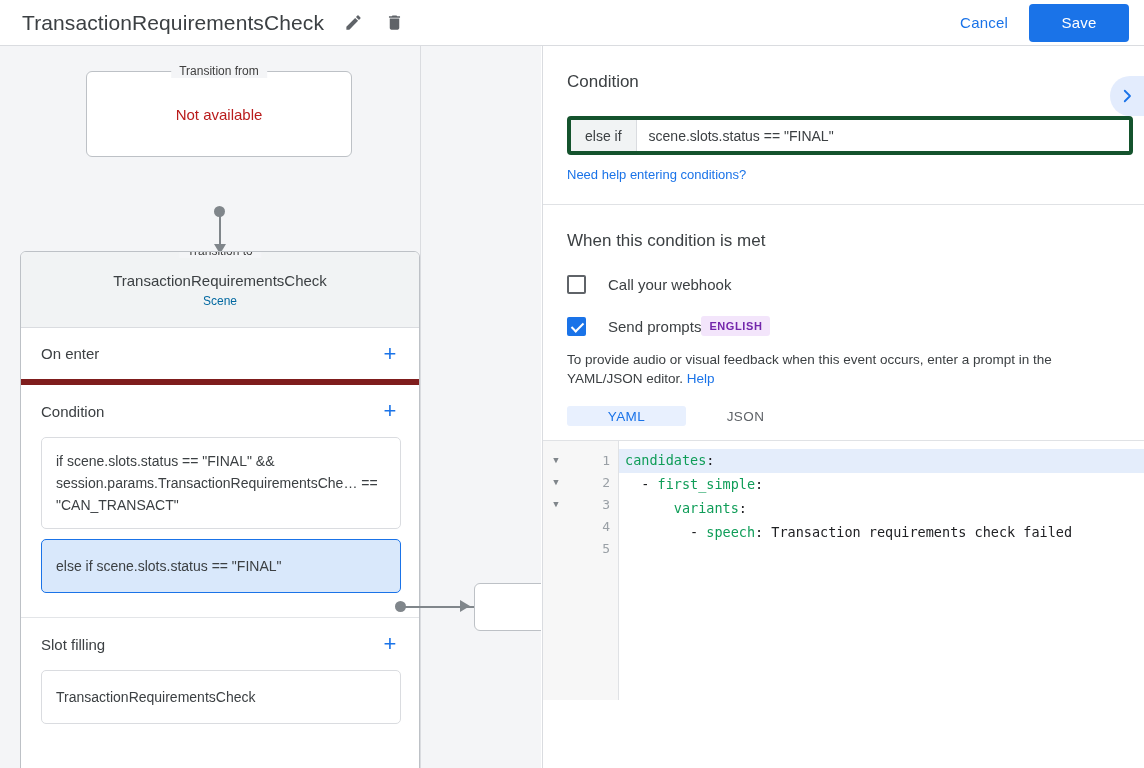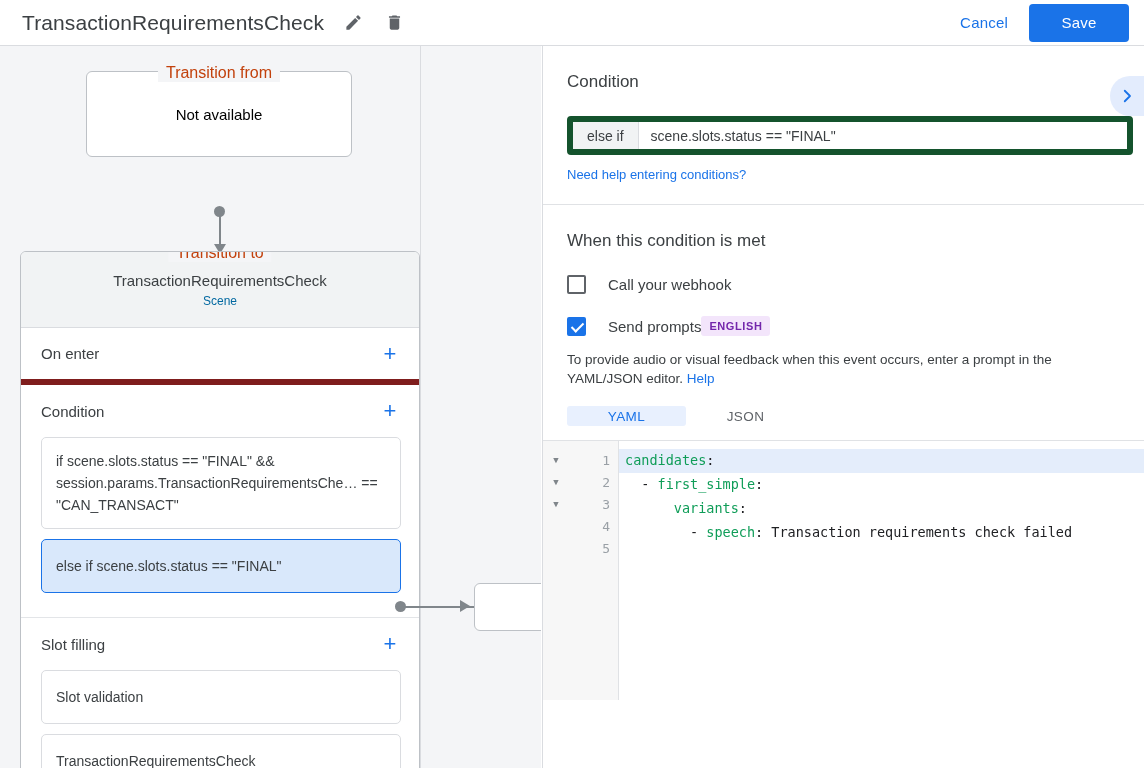--- a/index.html
+++ b/index.html
@@ -65,31 +65,31 @@
     border: 1px solid #bdc1c6;
     border-radius: 6px;
     background: #ffffff;
   }
   .legend {
     position: absolute;
     top: -8px; left: 50%;
     transform: translateX(-50%);
     background: #f4f5f7;
     padding: 0 8px;
-    font-size: 16px;
-    color: #c2410c;
+    font-size: 12px;
+    color: #404040;
     white-space: nowrap;
   }
   
   .tr-from {
     left: 86px; top: 25px;
     width: 266px; height: 86px;
     display: flex; align-items: center; justify-content: center;
   }
-  .tr-from-text { font-size: 15px; color: #000000; }
+  .tr-from-text { font-size: 15px; color: #b91c1c; }
 
   
   .connector-dot {
     position: absolute;
     left: 214px; top: 160px;
     width: 11px; height: 11px;
     border-radius: 50%;
     background: #80868b;
   }
   .connector-line {
@@ -205,21 +205,21 @@
     border-left: 1px solid #dadce0;
     overflow: hidden;
   }
   .panel-section { padding: 26px 24px 0 24px; }
   .panel-title {
     font-size: 17px; color: #3c4043;
     margin: 0 0 24px 0; font-weight: 400;
   }
   .cond-input-wrap {
     display: flex;
-    border: 6px solid #14532d;
+    border: 4px solid #14532d;
     border-radius: 4px;
     height: 39px;
     width: 566px;
     overflow: hidden;
   }
   .cond-prefix {
     background: #f1f3f4;
     border-right: 1px solid #dadce0;
     display: flex; align-items: center;
     padding: 0 14px;
@@ -423,21 +423,20 @@
         </div>
         <div class="chip">if scene.slots.status == "FINAL" &amp;&amp; session.params.TransactionRequirementsChe… == "CAN_TRANSACT"</div>
         <div class="chip selected">else if scene.slots.status == "FINAL"</div>
       </div>
 
       <div class="section-block last">
         <div class="section-row inblock">
           <div class="section-label">Slot filling</div>
           <div class="plus-btn">+</div>
         </div>
-        <div class="chip plain">Slot validation</div>
         <div class="chip plain">TransactionRequirementsCheck</div>
       </div>
     </div>
 
     <div class="chip-dot"></div>
     <div class="chip-line"></div>
     <div class="chip-arrow"></div>
     <div class="next-card"></div>
   </div>
 

